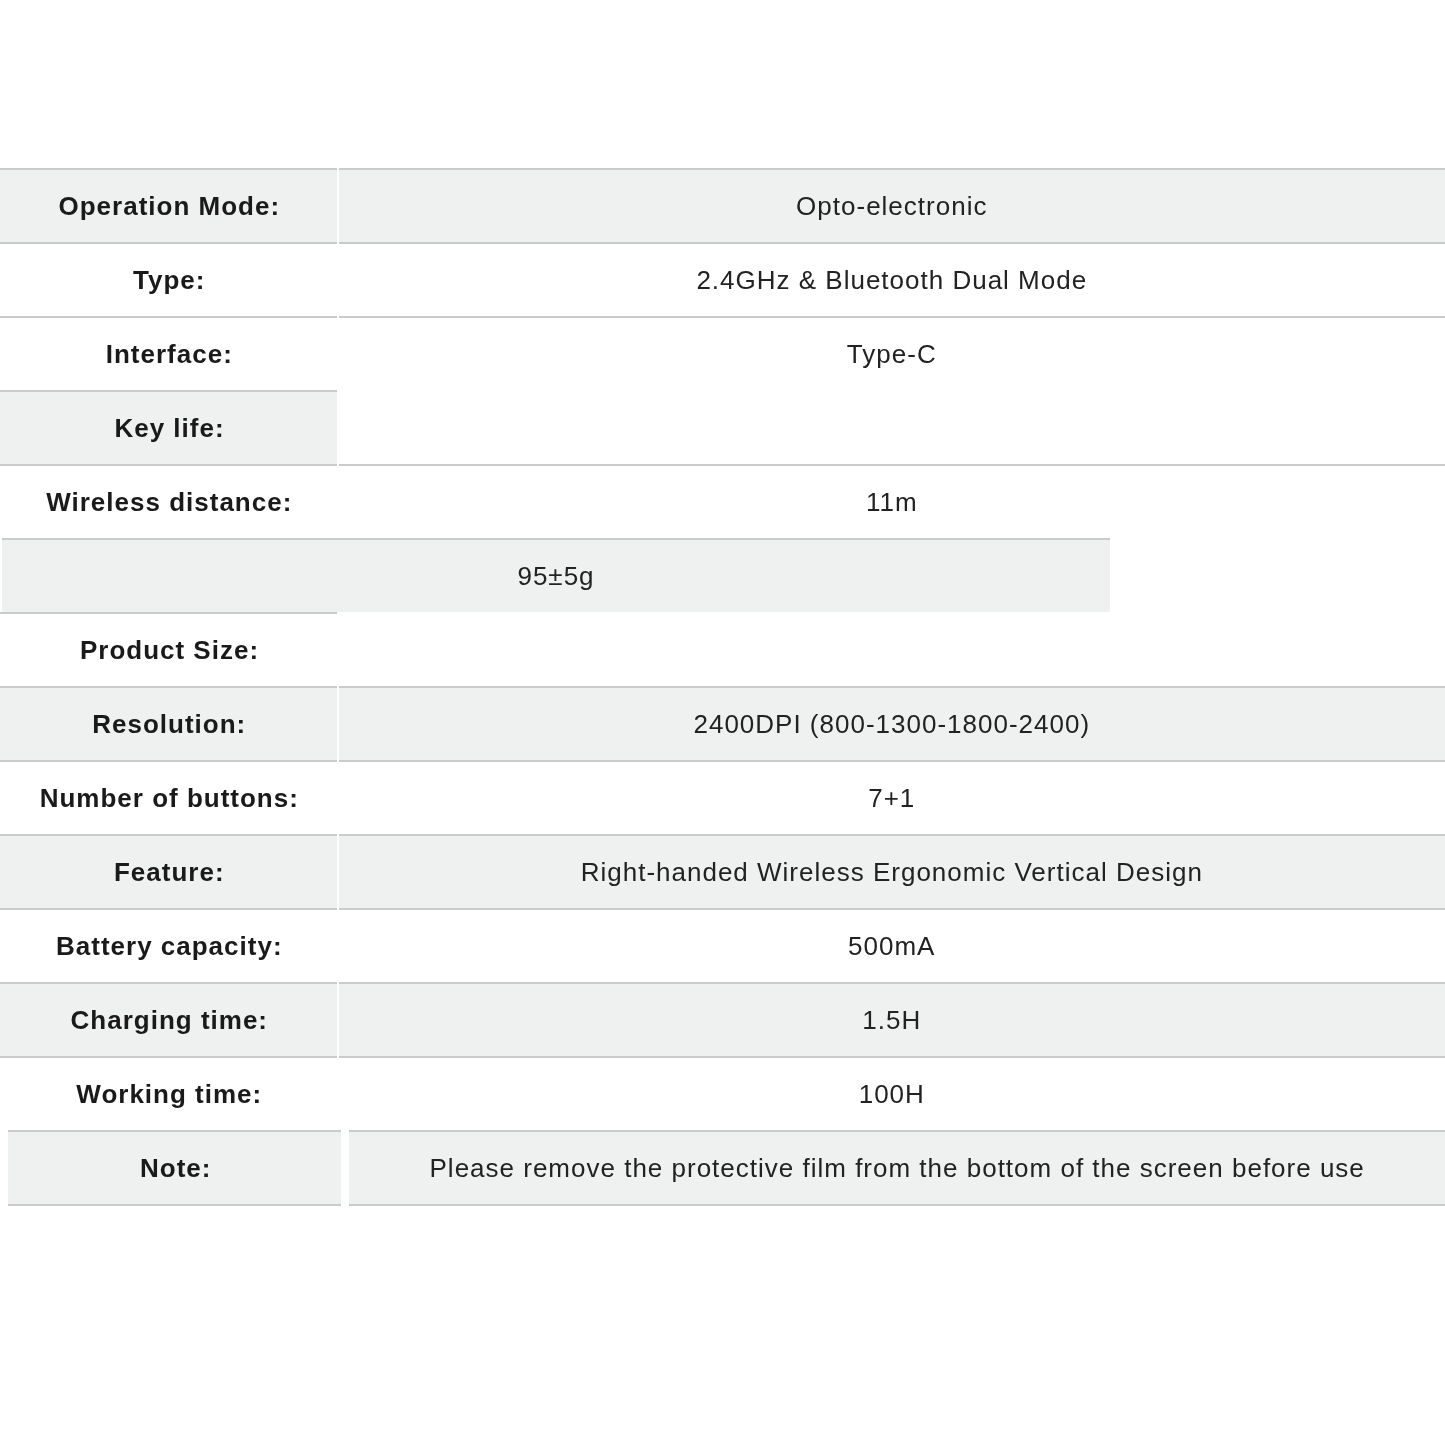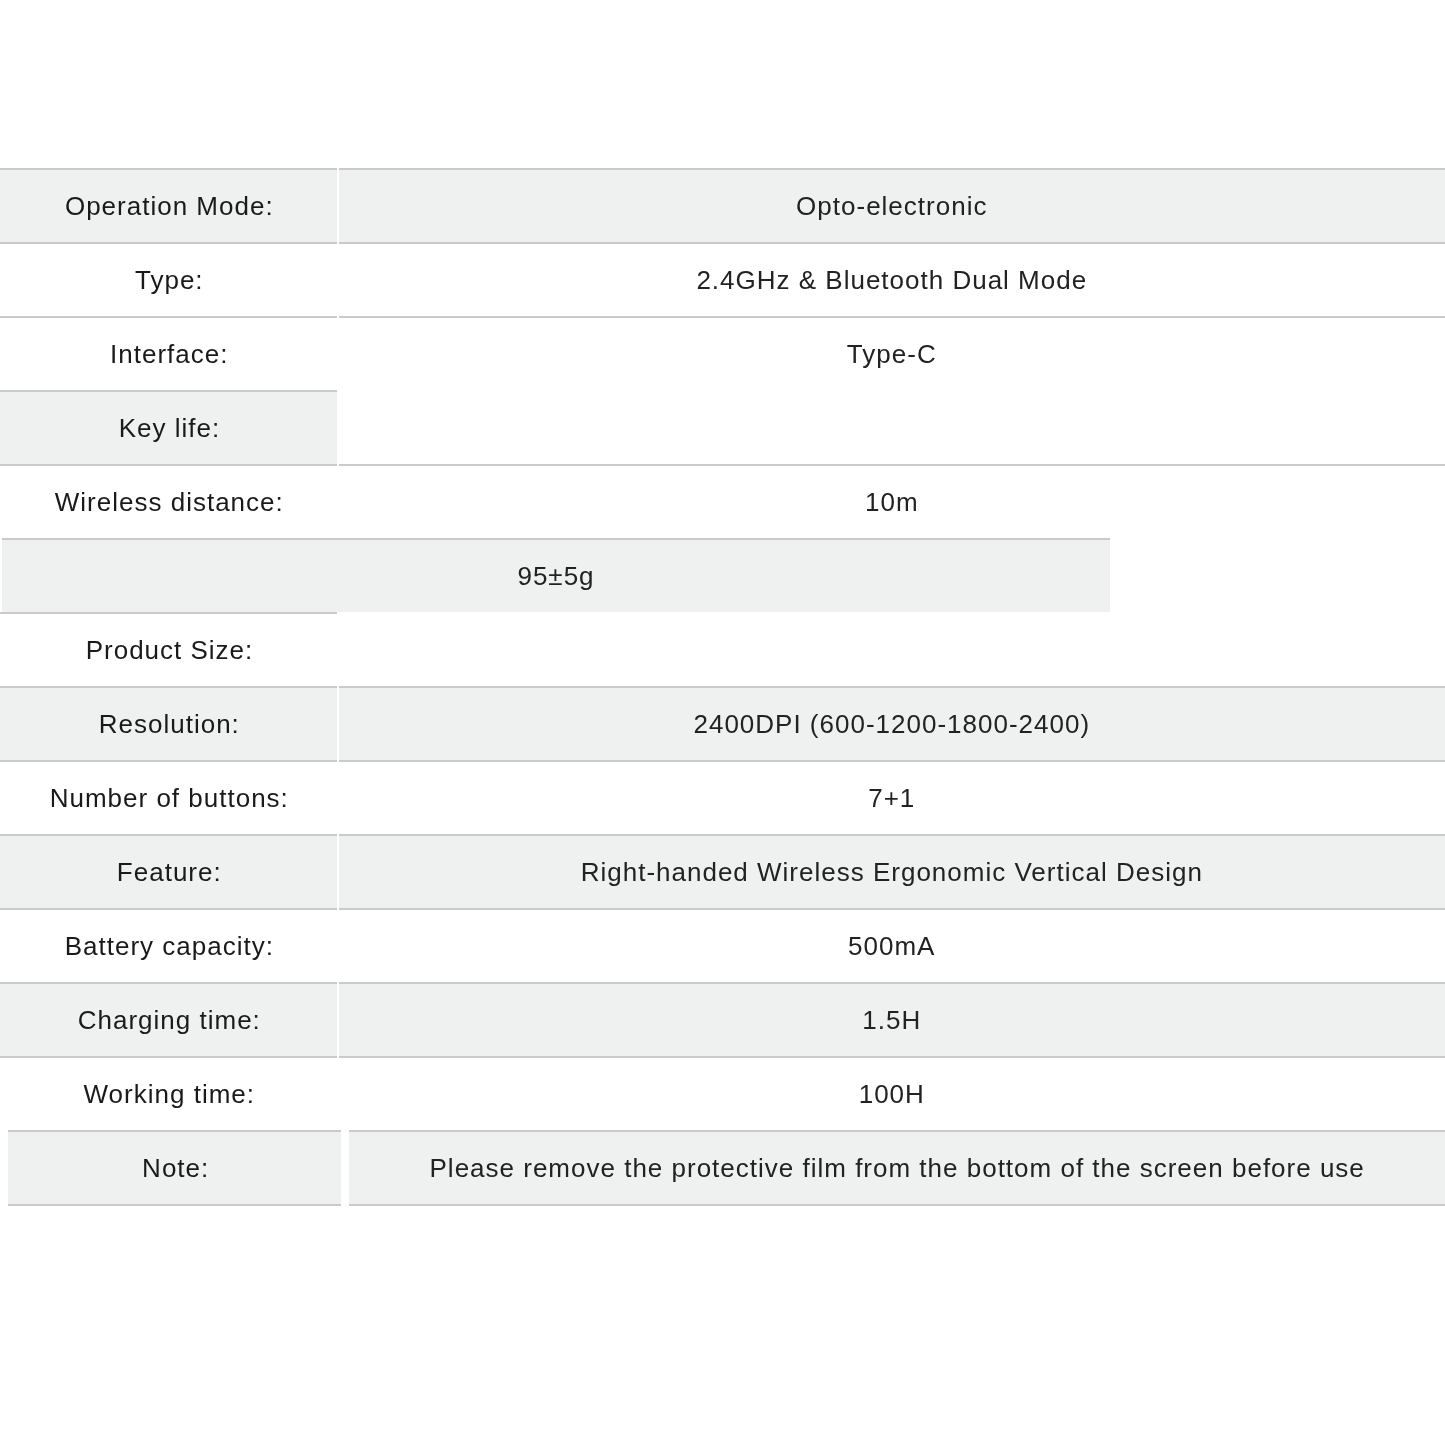--- a/index.html
+++ b/index.html
@@ -1,20 +1,20 @@
 <!DOCTYPE html>
 <html><head>
 <meta charset="utf-8">
 <style>
   html, body { margin: 0; padding: 0; background: #ffffff; }
   body { width: 1445px; height: 1445px; position: relative; overflow: hidden; font-family: "Liberation Sans", sans-serif; }
   .spec-table { position: absolute; left: 0; top: 168px; width: 1445px; }
   .row { display: flex; height: 74px; }
   .cell-label, .cell-value { box-sizing: border-box; display: flex; align-items: center; justify-content: center; height: 74px; }
-  .cell-label { width: 337px; border-top: 2px solid #c8cacb; font-weight: normal; font-size: 26px; color: #1a1a1a; letter-spacing: 1px; padding-left: 10px; padding-right: 8px; }
+  .cell-label { width: 337px; border-top: 2px solid #c8cacb; font-weight: bold; font-size: 26px; color: #1a1a1a; letter-spacing: 1px; padding-left: 10px; padding-right: 8px; }
   .cell-value { margin-left: 2px; width: 1108px; border-top: 2px solid #c8cacb; font-size: 26px; color: #222; letter-spacing: 1px; padding: 0 10px; white-space: nowrap; }
   .row.shade .cell-label, .row.shade .cell-value { background: #eff0f0; }
   .row.last .cell-label, .row.last .cell-value { border-bottom: 2px solid #c8cacb; height: 76px; margin-left: 8px; }
 </style>
 </head>
 <body>
 
 <div class="spec-table">
   <div class="row shade">
     <div class="cell-label">Operation Mode:</div>
@@ -26,31 +26,31 @@
   </div>
   <div class="row">
     <div class="cell-label">Interface:</div>
     <div class="cell-value">Type-C</div>
   </div>
   <div class="row shade">
     <div class="cell-label">Key life:</div>
   </div>
   <div class="row">
     <div class="cell-label">Wireless distance:</div>
-    <div class="cell-value">10m</div>
+    <div class="cell-value">11m</div>
   </div>
   <div class="row shade">
     <div class="cell-value">95±5g</div>
   </div>
   <div class="row">
     <div class="cell-label">Product Size:</div>
   </div>
   <div class="row shade">
     <div class="cell-label">Resolution:</div>
-    <div class="cell-value">2400DPI (600-1200-1800-2400)</div>
+    <div class="cell-value">2400DPI (800-1300-1800-2400)</div>
   </div>
   <div class="row">
     <div class="cell-label">Number of buttons:</div>
     <div class="cell-value">7+1</div>
   </div>
   <div class="row shade">
     <div class="cell-label">Feature:</div>
     <div class="cell-value">Right-handed Wireless Ergonomic Vertical Design</div>
   </div>
   <div class="row">

